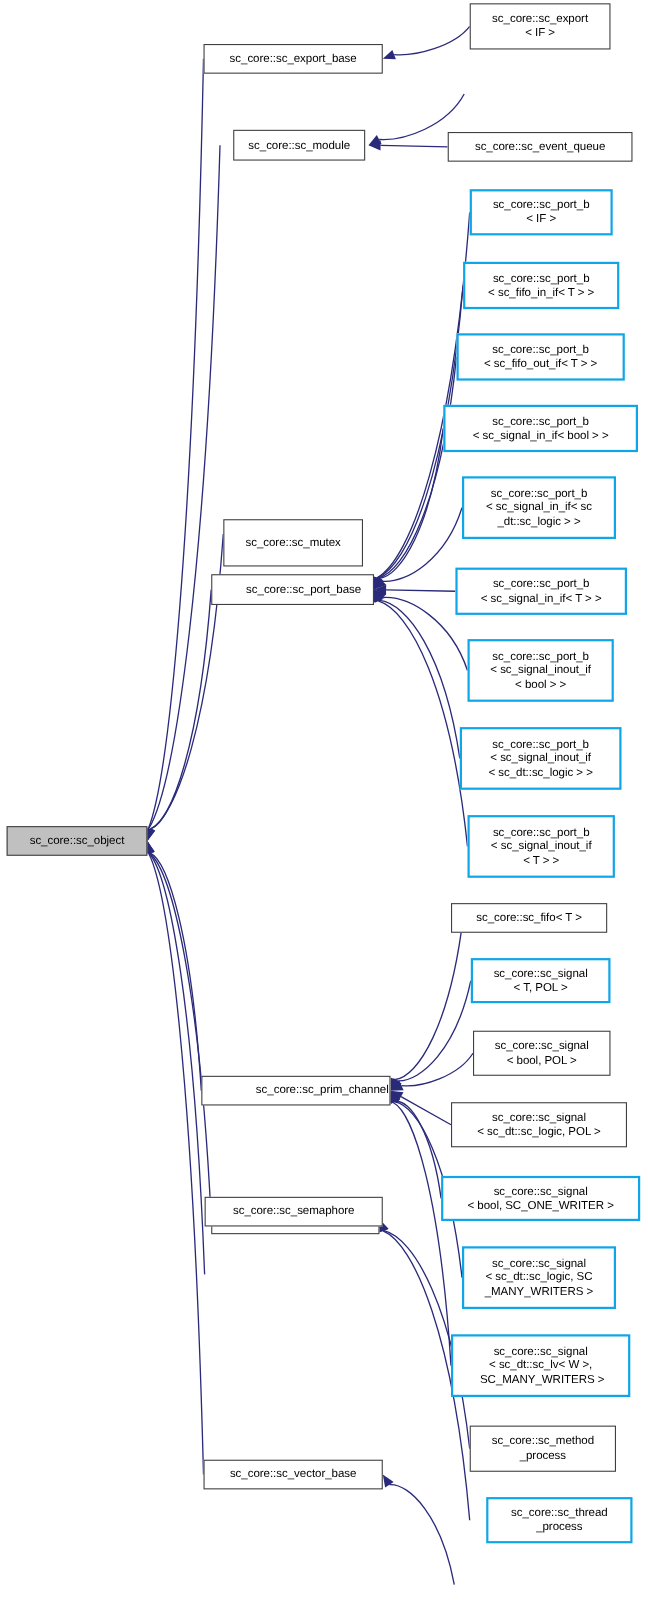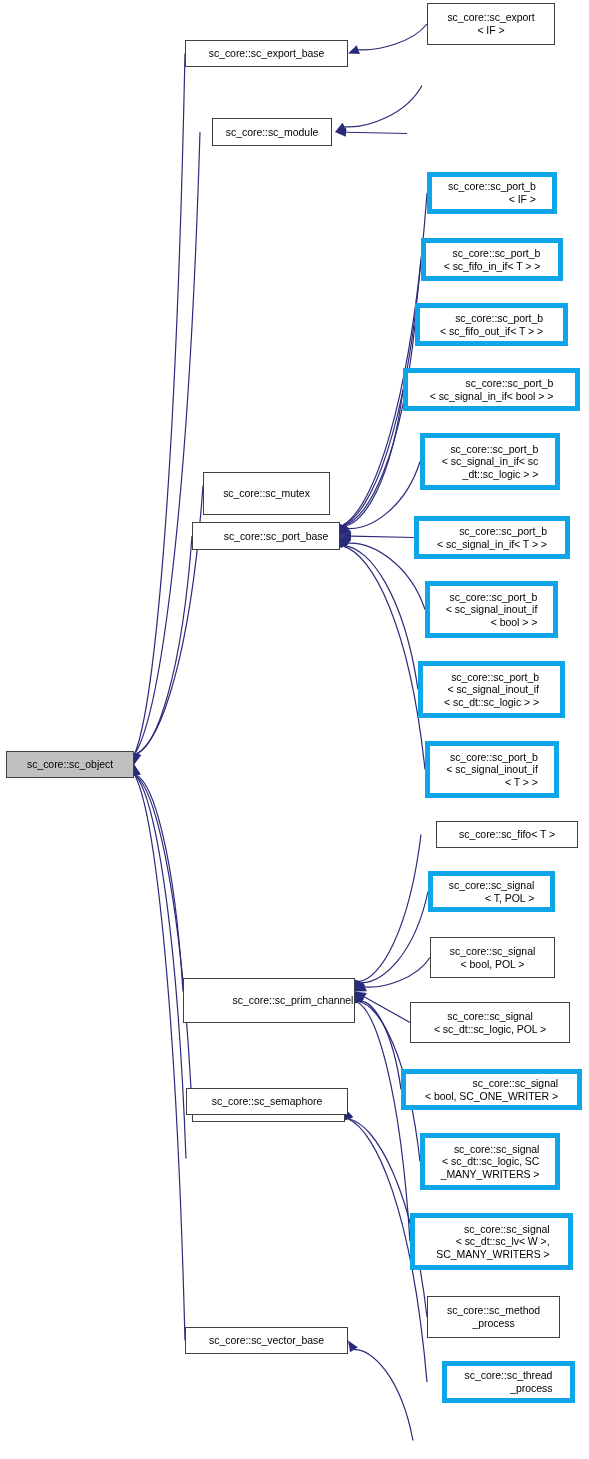--- a/index.html
+++ b/index.html
@@ -32,22 +32,21 @@
     text-align: center;
     font-size: 10.5px;
     line-height: 12.6px;
     color: #000000;
     background: #ffffff;
     border: 1px solid #404040;
     white-space: pre;
     letter-spacing: -0.05px;
   }
   .node.tmpl {
-    border: 5px solid #0ea5e9;
-    text-align: right;
+    border: 2px solid #0ea5e9;
   }
   .node.root {
     background: #c0c0c0;
     border: 1px solid #404040;
   }
 </style>
 </head>
 <body>
 
 <div id="diagram">
@@ -171,26 +170,27 @@
       <g>
         <path d="M 413 1440.5 C 401.3 1378.5, 372.7 1348.5, 353.99487185654954 1349.722879779307" fill="none" stroke="#2a2a7a" stroke-width="1.2"></path>
         <polygon points="348,1340.5 357.85171249153245,1347.2159333665682 350.1380312215666,1352.229826192046" fill="#2a2a7a"></polygon>
       </g>
     </svg>
 <div class="node root" style="left: 6px; top: 751px; width: 128px; height: 27px;"><span>sc_core::sc_object</span></div>
     <div class="node" style="left: 185px; top: 40px; width: 163px; height: 27px;"><span>sc_core::sc_export_base</span></div>
     <div class="node" style="left: 200px; top: 118px; width: 120px; height: 28px; margin-left: 12px;"><span>sc_core::sc_module</span></div>
     <div class="node" style="left: 203px; top: 472px; width: 127px; height: 43px;"><span>sc_core::sc_mutex</span></div>
     <div class="node" style="left: 192px; top: 522px; width: 148px; height: 28px; padding-left: 20px;"><span>sc_core::sc_port_base</span></div>
-    <div class="node" style="left: 183px; top: 978px; width: 172px; height: 45px; padding-left: 48px;"><span>sc_core::sc_prim_channel</span></div>
+    <div class="node" style="left: 183px; top: 978px; width: 172px; height: 27px; padding-left: 48px;"><span>sc_core::sc_prim_channel</span></div>
     <div class="node" style="left: 192px; top: 1095px; width: 153px; height: 27px;"><span>sc_core::sc_process_b</span></div>
     <div class="node" style="left: 186px; top: 1088px; width: 162px; height: 27px;"><span>sc_core::sc_semaphore</span></div>
     <div class="node" style="left: 185px; top: 1327px; width: 163px; height: 27px;"><span>sc_core::sc_vector_base</span></div>
     <div class="node" style="left: 427px; top: 3px; width: 128px; height: 42px;"><span>sc_core::sc_export
 &lt; IF &gt;</span></div>
+    <div class="node" style="left: 407px; top: 120px; width: 168px; height: 27px;"><span>sc_core::sc_event_queue</span></div>
     <div class="node tmpl" style="left: 427px; top: 172px; width: 130px; height: 42px;"><span>sc_core::sc_port_b
 &lt; IF &gt;</span></div>
     <div class="node tmpl" style="left: 421px; top: 238px; width: 142px; height: 43px;"><span>sc_core::sc_port_b
 &lt; sc_fifo_in_if&lt; T &gt; &gt;</span></div>
     <div class="node tmpl" style="left: 415px; top: 303px; width: 153px; height: 43px;"><span>sc_core::sc_port_b
 &lt; sc_fifo_out_if&lt; T &gt; &gt;</span></div>
     <div class="node tmpl" style="left: 403px; top: 368px; width: 177px; height: 43px;"><span>sc_core::sc_port_b
 &lt; sc_signal_in_if&lt; bool &gt; &gt;</span></div>
     <div class="node tmpl" style="left: 420px; top: 433px; width: 140px; height: 57px;"><span>sc_core::sc_port_b
 &lt; sc_signal_in_if&lt; sc
@@ -199,21 +199,21 @@
 &lt; sc_signal_in_if&lt; T &gt; &gt;</span></div>
     <div class="node tmpl" style="left: 425px; top: 581px; width: 133px; height: 57px;"><span>sc_core::sc_port_b
 &lt; sc_signal_inout_if
 &lt; bool &gt; &gt;</span></div>
     <div class="node tmpl" style="left: 418px; top: 661px; width: 147px; height: 57px;"><span>sc_core::sc_port_b
 &lt; sc_signal_inout_if
 &lt; sc_dt::sc_logic &gt; &gt;</span></div>
     <div class="node tmpl" style="left: 425px; top: 741px; width: 134px; height: 57px;"><span>sc_core::sc_port_b
 &lt; sc_signal_inout_if
 &lt; T &gt; &gt;</span></div>
-    <div class="node" style="left: 436px; top: 821px; width: 142px; height: 27px;"><span>sc_core::sc_fifo&lt; T &gt;</span></div>
+    <div class="node" style="left: 410px; top: 821px; width: 142px; height: 27px;"><span>sc_core::sc_fifo&lt; T &gt;</span></div>
     <div class="node tmpl" style="left: 428px; top: 871px; width: 127px; height: 41px;"><span>sc_core::sc_signal
 &lt; T, POL &gt;</span></div>
     <div class="node" style="left: 430px; top: 937px; width: 125px; height: 41px;"><span>sc_core::sc_signal
 &lt; bool, POL &gt;</span></div>
     <div class="node" style="left: 410px; top: 1002px; width: 160px; height: 41px;"><span>sc_core::sc_signal
 &lt; sc_dt::sc_logic, POL &gt;</span></div>
     <div class="node tmpl" style="left: 401px; top: 1069px; width: 181px; height: 41px;"><span>sc_core::sc_signal
 &lt; bool, SC_ONE_WRITER &gt;</span></div>
     <div class="node tmpl" style="left: 420px; top: 1133px; width: 140px; height: 57px;"><span>sc_core::sc_signal
 &lt; sc_dt::sc_logic, SC

